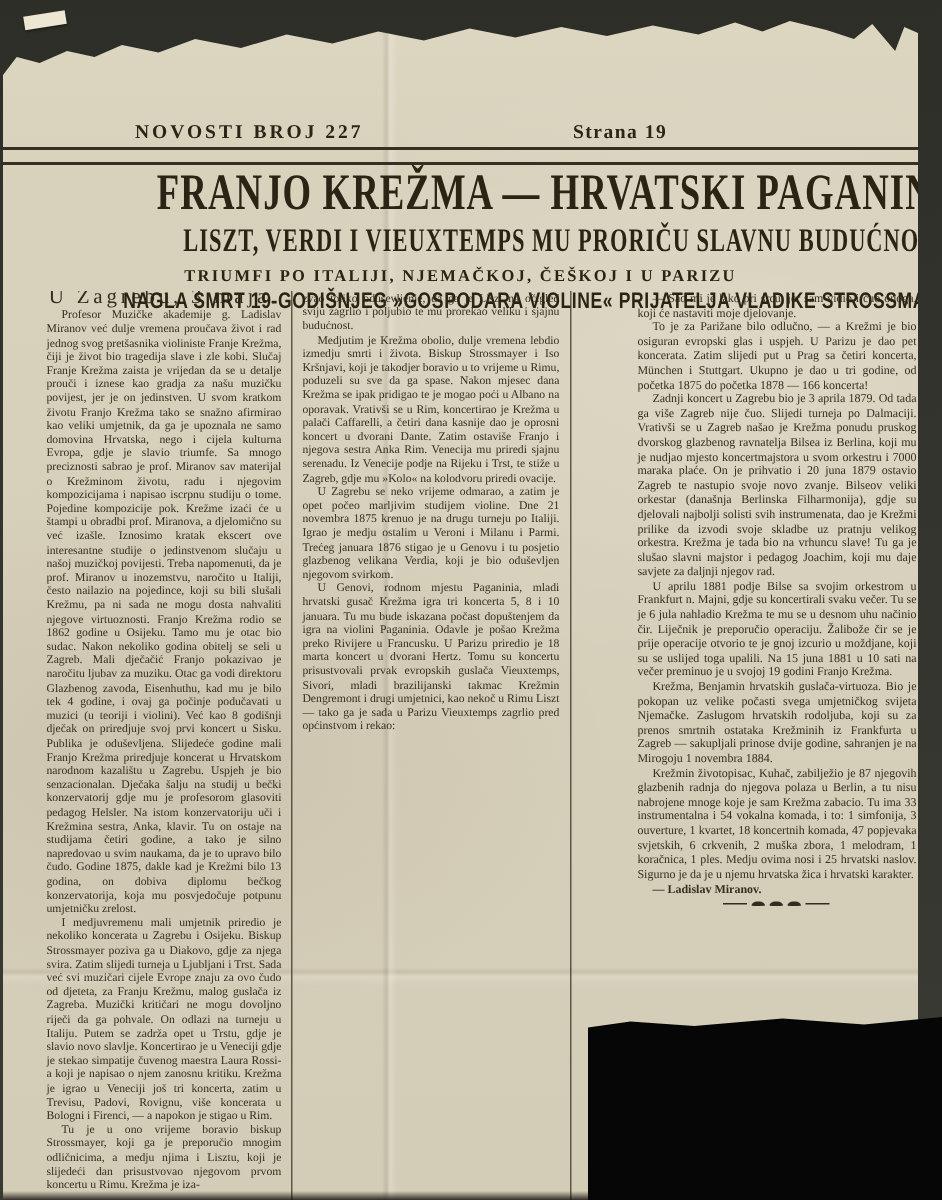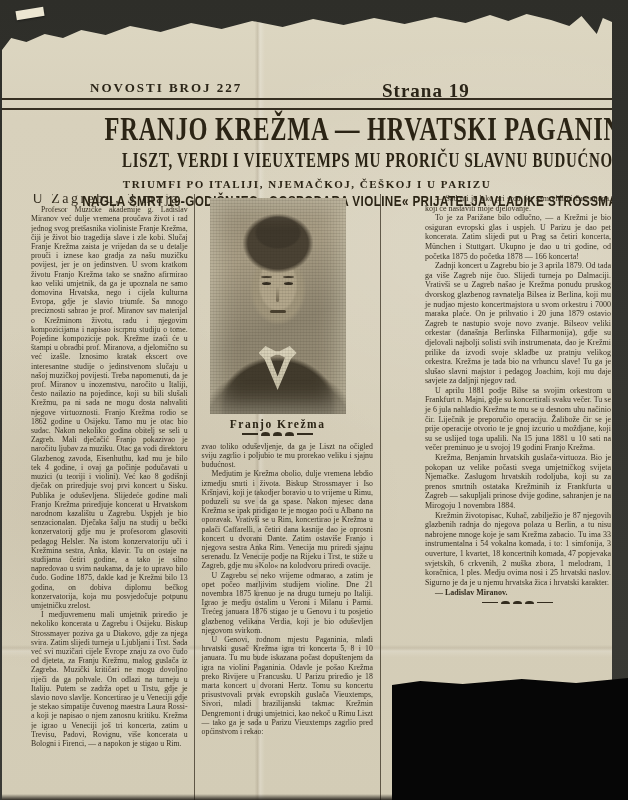--- a/index.html
+++ b/index.html
@@ -17,21 +17,21 @@
     clip-path:polygon(0 42px,1.5% 30px,4% 34px,7% 26px,10% 30px,13% 22px,17% 27px,21% 18px,
       26% 24px,31% 15px,36% 21px,41% 13px,46% 19px,51% 11px,56% 17px,61% 10px,66% 16px,
       71% 9px,76% 15px,80% 7px,83% 13px,86% 6px,90% 12px,93% 18px,95% 8px,97.5% 26px,
       98.5% 10px,100% 14px,100% 100%,0 100%);
     color:#2d2719;}
   .tear-highlight{position:absolute;left:16px;top:9px;width:28px;height:9px;background:#ece6d2;
     transform:rotate(-9deg);box-shadow:0 1px 2px rgba(0,0,0,.5);}
   
   .masthead{position:absolute;left:88px;top:72px;font-size:13px;font-weight:bold;
     letter-spacing:2px;color:#2b2518;}
-  .page-number{position:absolute;left:380px;top:72px;font-size:19px;font-weight:bold;
+  .page-number{position:absolute;left:380px;top:72px;font-size:13px;font-weight:bold;
     letter-spacing:1px;color:#2b2518;}
   .header-rule{position:absolute;left:0;top:90px;width:100%;height:8px;
     border-top:2px solid #362f22;border-bottom:2px solid #362f22;}
   
   .headline{position:absolute;left:0;top:104px;width:100%;text-align:center;color:#2b2415;}
   .hl-title{font-size:34px;font-weight:bold;line-height:1.0;white-space:nowrap;
     display:inline-block;transform:scaleX(.72);letter-spacing:1px;}
   .hl-sub{margin-top:1px;}
   .hl-sub span{font-size:22px;font-weight:bold;white-space:nowrap;display:inline-block;
     transform:scaleX(.68);letter-spacing:1px;}
@@ -105,43 +105,24 @@
       <div class="hl-deck1">TRIUMFI PO ITALIJI, NJEMAČKOJ, ČEŠKOJ I U PARIZU</div>
       <div class="hl-deck2"><span>NAGLA SMRT 19-GODIŠNJEG »GOSPODARA VIOLINE« PRIJATELJA VLADIKE STROSSMAYERA</span></div>
     </div>
 
     <div class="columns">
 
       <div class="col col-1">
         <p class="dateline">U Zagrebu, 3 maja.</p>
         <p>Profesor Muzičke akademije g. Ladislav Miranov već dulje vremena proučava život i rad jednog svog pretšasnika violiniste Franje Krežma, čiji je život bio tragedija slave i zle kobi. Slučaj Franje Krežma zaista je vrijedan da se u detalje prouči i iznese kao gradja za našu muzičku povijest, jer je on jedinstven. U svom kratkom životu Franjo Krežma tako se snažno afirmirao kao veliki umjetnik, da ga je upoznala ne samo domovina Hrvatska, nego i cijela kulturna Evropa, gdje je slavio triumfe. Sa mnogo preciznosti sabrao je prof. Miranov sav materijal o Krežminom životu, radu i njegovim kompozicijama i napisao iscrpnu studiju o tome. Pojedine kompozicije pok. Krežme izaći će u štampi u obradbi prof. Miranova, a djelomično su već izašle. Iznosimo kratak ekscert ove interesantne studije o jedinstvenom slučaju u našoj muzičkoj povijesti. Treba napomenuti, da je prof. Miranov u inozemstvu, naročito u Italiji, često nailazio na pojedince, koji su bili slušali Krežmu, pa ni sada ne mogu dosta nahvaliti njegove virtuoznosti. Franjo Krežma rodio se 1862 godine u Osijeku. Tamo mu je otac bio sudac. Nakon nekoliko godina obitelj se seli u Zagreb. Mali dječačić Franjo pokazivao je naročitu ljubav za muziku. Otac ga vodi direktoru Glazbenog zavoda, Eisenhuthu, kad mu je bilo tek 4 godine, i ovaj ga počinje podučavati u muzici (u teoriji i violini). Već kao 8 godišnji dječak on priredjuje svoj prvi koncert u Sisku. Publika je oduševljena. Slijedeće godine mali Franjo Krežma priredjuje koncerat u Hrvatskom narodnom kazalištu u Zagrebu. Uspjeh je bio senzacionalan. Dječaka šalju na studij u bečki konzervatorij gdje mu je profesorom glasoviti pedagog Helsler. Na istom konzervatoriju uči i Krežmina sestra, Anka, klavir. Tu on ostaje na studijama četiri godine, a tako je silno napredovao u svim naukama, da je to upravo bilo čudo. Godine 1875, dakle kad je Krežmi bilo 13 godina, on dobiva diplomu bečkog konzervatorija, koja mu posvjedočuje potpunu umjetničku zrelost.</p>
         <p>I medjuvremenu mali umjetnik priredio je nekoliko koncerata u Zagrebu i Osijeku. Biskup Strossmayer poziva ga u Diakovo, gdje za njega svira. Zatim slijedi turneja u Ljubljani i Trst. Sada već svi muzičari cijele Evrope znaju za ovo čudo od djeteta, za Franju Krežmu, malog guslača iz Zagreba. Muzički kritičari ne mogu dovoljno riječi da ga pohvale. On odlazi na turneju u Italiju. Putem se zadrža opet u Trstu, gdje je slavio novo slavlje. Koncertirao je u Veneciji gdje je stekao simpatije čuvenog maestra Laura Rossi-a koji je napisao o njem zanosnu kritiku. Krežma je igrao u Veneciji još tri koncerta, zatim u Trevisu, Padovi, Rovignu, više koncerata u Bologni i Firenci, — a napokon je stigao u Rim.</p>
+        <p>Tu je u ono vrijeme boravio biskup Strossmayer, koji ga je preporučio mnogim odličnicima, a medju njima i Lisztu, koji je slijedeći dan prisustvovao njegovom prvom koncertu u Rimu. Krežma je iza-</p>
       </div>
 
       <div class="col col-2">
-        <div class="photo-wrap">
-          <div class="photo">
-            <div class="brow l"></div>
-            <div class="brow r"></div>
-            <div class="eye l"></div>
-            <div class="eye r"></div>
-            <div class="nose"></div>
-            <div class="mouth"></div>
-            <div class="bow"></div>
-            <div class="collar"></div>
-          </div>
-          <div class="photo-caption">Franjo Krežma</div>
-          <div class="ornament">
-            <span class="bar"></span>
-            <span class="leaf"></span>
-            <span class="leaf"></span>
-            <span class="leaf"></span>
-            <span class="bar"></span>
-          </div>
-        </div>
         <p class="noindent">zvao toliko oduševljenje, da ga je Liszt na očigled sviju zagrlio i poljubio te mu prorekao veliku i sjajnu budućnost.</p>
         <p>Medjutim je Krežma obolio, dulje vremena lebdio izmedju smrti i života. Biskup Strossmayer i Iso Kršnjavi, koji je takodjer boravio u to vrijeme u Rimu, poduzeli su sve da ga spase. Nakon mjesec dana Krežma se ipak pridigao te je mogao poći u Albano na oporavak. Vrativši se u Rim, koncertirao je Krežma u palači Caffarelli, a četiri dana kasnije dao je oprosni koncert u dvorani Dante. Zatim ostaviše Franjo i njegova sestra Anka Rim. Venecija mu priredi sjajnu serenadu. Iz Venecije podje na Rijeku i Trst, te stiže u Zagreb, gdje mu »Kolo« na kolodvoru priredi ovacije.</p>
         <p>U Zagrebu se neko vrijeme odmarao, a zatim je opet počeo marljivim studijem violine. Dne 21 novembra 1875 krenuo je na drugu turneju po Italiji. Igrao je medju ostalim u Veroni i Milanu i Parmi. Trećeg januara 1876 stigao je u Genovu i tu posjetio glazbenog velikana Verdia, koji je bio oduševljen njegovom svirkom.</p>
         <p>U Genovi, rodnom mjestu Paganinia, mladi hrvatski gusač Krežma igra tri koncerta 5, 8 i 10 januara. Tu mu bude iskazana počast dopuštenjem da igra na violini Paganinia. Odavle je pošao Krežma preko Rivijere u Francusku. U Parizu priredio je 18 marta koncert u dvorani Hertz. Tomu su koncertu prisustvovali prvak evropskih guslača Vieuxtemps, Sivori, mladi brazilijanski takmac Krežmin Dengremont i drugi umjetnici, kao nekoč u Rimu Liszt — tako ga je sada u Parizu Vieuxtemps zagrlio pred općinstvom i rekao:</p>
       </div>
 
       <div class="col col-3">
         <p>— Sad mi je lako pri srcu, jer sam vidio i čuo onoga, koji će nastaviti moje djelovanje.</p>
         <p>To je za Parižane bilo odlučno, — a Krežmi je bio osiguran evropski glas i uspjeh. U Parizu je dao pet koncerata. Zatim slijedi put u Prag sa četiri koncerta, München i Stuttgart. Ukupno je dao u tri godine, od početka 1875 do početka 1878 — 166 koncerta!</p>
         <p>Zadnji koncert u Zagrebu bio je 3 aprila 1879. Od tada ga više Zagreb nije čuo. Slijedi turneja po Dalmaciji. Vrativši se u Zagreb našao je Krežma ponudu pruskog dvorskog glazbenog ravnatelja Bilsea iz Berlina, koji mu je nudjao mjesto koncertmajstora u svom orkestru i 7000 maraka plaće. On je prihvatio i 20 juna 1879 ostavio Zagreb te nastupio svoje novo zvanje. Bilseov veliki orkestar (današnja Berlinska Filharmonija), gdje su djelovali najbolji solisti svih instrumenata, dao je Krežmi prilike da izvodi svoje skladbe uz pratnju velikog orkestra. Krežma je tada bio na vrhuncu slave! Tu ga je slušao slavni majstor i pedagog Joachim, koji mu daje savjete za daljnji njegov rad.</p>

